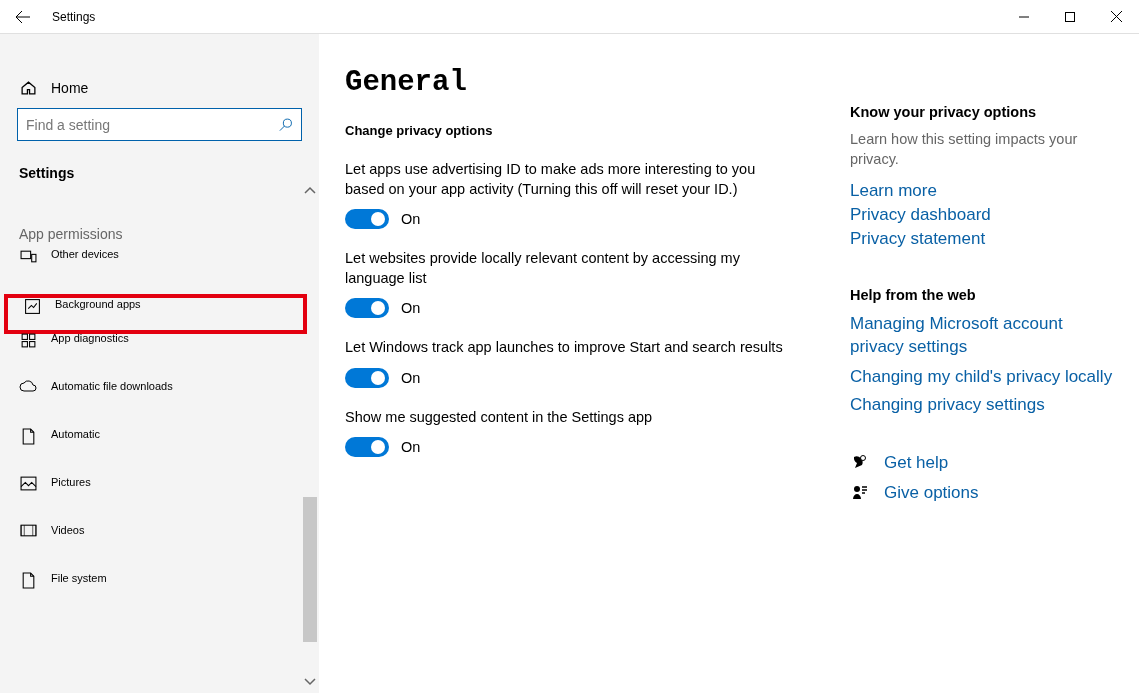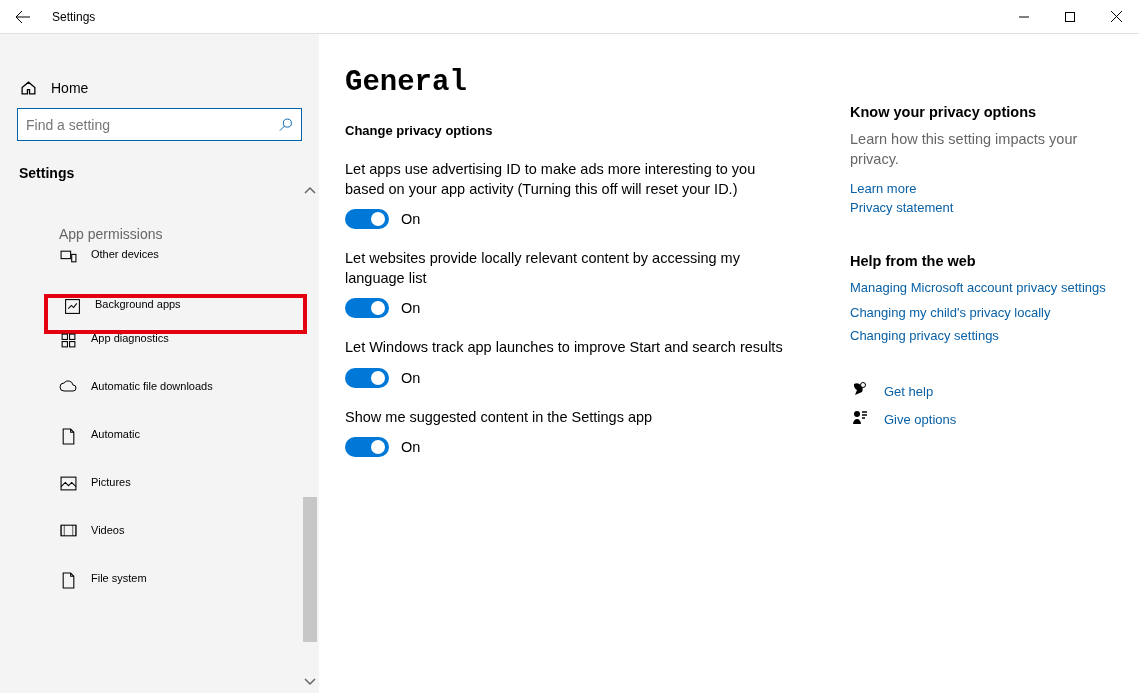--- a/index.html
+++ b/index.html
@@ -45,21 +45,21 @@
   .searchwrap { position: relative; }
   .search-icon {
     position: absolute; right: 9px; top: 50%; transform: translateY(-50%);
     color: #0061ab;
   }
 
   .privacy-heading {
     font-size: 14px; font-weight: 600; padding: 24px 0 0 19px;
   }
 
-  .sidebar-scroll { position: relative; flex: 1; overflow: hidden; padding-left: 40px; }
+  .sidebar-scroll { position: relative; flex: 1; overflow: hidden; }
 
   .section-title {
     font-size: 14px; color: #666; padding: 45px 0 6px 19px;
   }
 
   .nav-item {
     display: flex; align-items: flex-start; height: 48px; padding-left: 19px; font-size: 11px;
   }
   .nav-item .icon { width: 18px; display: flex; align-items: center; justify-content: center; }
   .nav-item .label { margin-left: 14px; }
@@ -91,24 +91,24 @@
   .toggle {
     width: 44px; height: 20px; border-radius: 10px; background: #0078d7; position: relative;
   }
   .toggle .knob {
     position: absolute; top: 3px; right: 4px; width: 14px; height: 14px; border-radius: 50%; background: #fff;
   }
   .toggle-label { font-size: 14.5px; margin-left: 12px; }
 
   .side-col h3 { font-size: 14.5px; font-weight: 600; margin: 0 0 10px 0; }
   .side-col p { font-size: 14.5px; color: #666; margin: 0 0 12px 0; line-height: 1.35; }
-  .link { color: #0960a5; font-size: 13px; display: block; margin-bottom: 4px; }
+  .link { color: #0960a5; font-size: 17px; display: block; margin-bottom: 4px; }
   .side-block { margin-bottom: 38px; }
 
-  .action-row { display: flex; align-items: flex-end; margin-bottom: 10px; }
+  .action-row { display: flex; align-items: center; margin-bottom: 10px; }
   .action-row .aicon { width: 20px; display: flex; justify-content: center; }
   .action-row .link { margin: 0 0 0 14px; }
 
   svg { display: block; }
 </style>
 </head>
 <body>
 
 <div class="titlebar">
   <div class="left">
@@ -304,20 +304,21 @@
           <div class="toggle-label">On</div>
         </div>
       </div>
     </div>
 
     <div class="side-col">
       <div class="side-block">
         <h3>Know your privacy options</h3>
         <p>Learn how this setting impacts your privacy.</p>
         <a class="link">Learn more</a>
+        <a class="link">Privacy dashboard</a>
         <a class="link">Privacy statement</a>
       </div>
 
       <div class="side-block">
         <h3>Help from the web</h3>
         <a class="link" style="line-height:1.35;margin-bottom:8px;">Managing Microsoft account privacy settings</a>
         <a class="link" style="margin-bottom:8px;">Changing my child's privacy locally</a>
         <a class="link">Changing privacy settings</a>
       </div>
 

